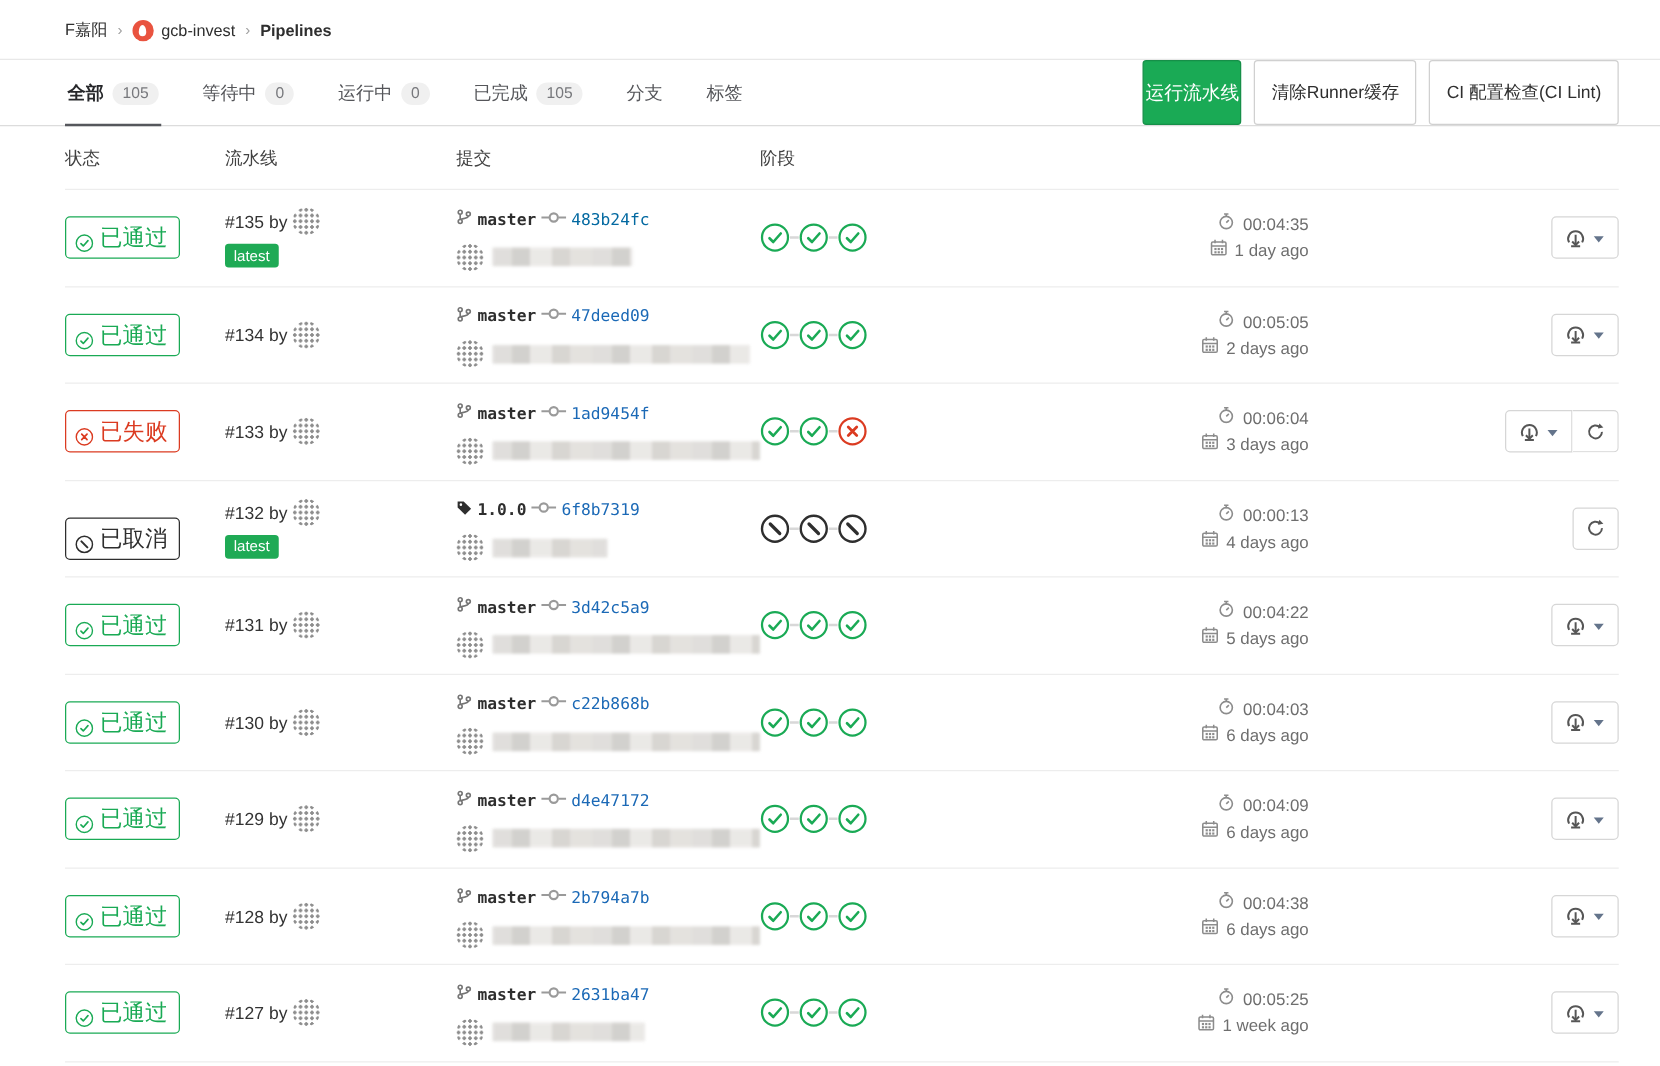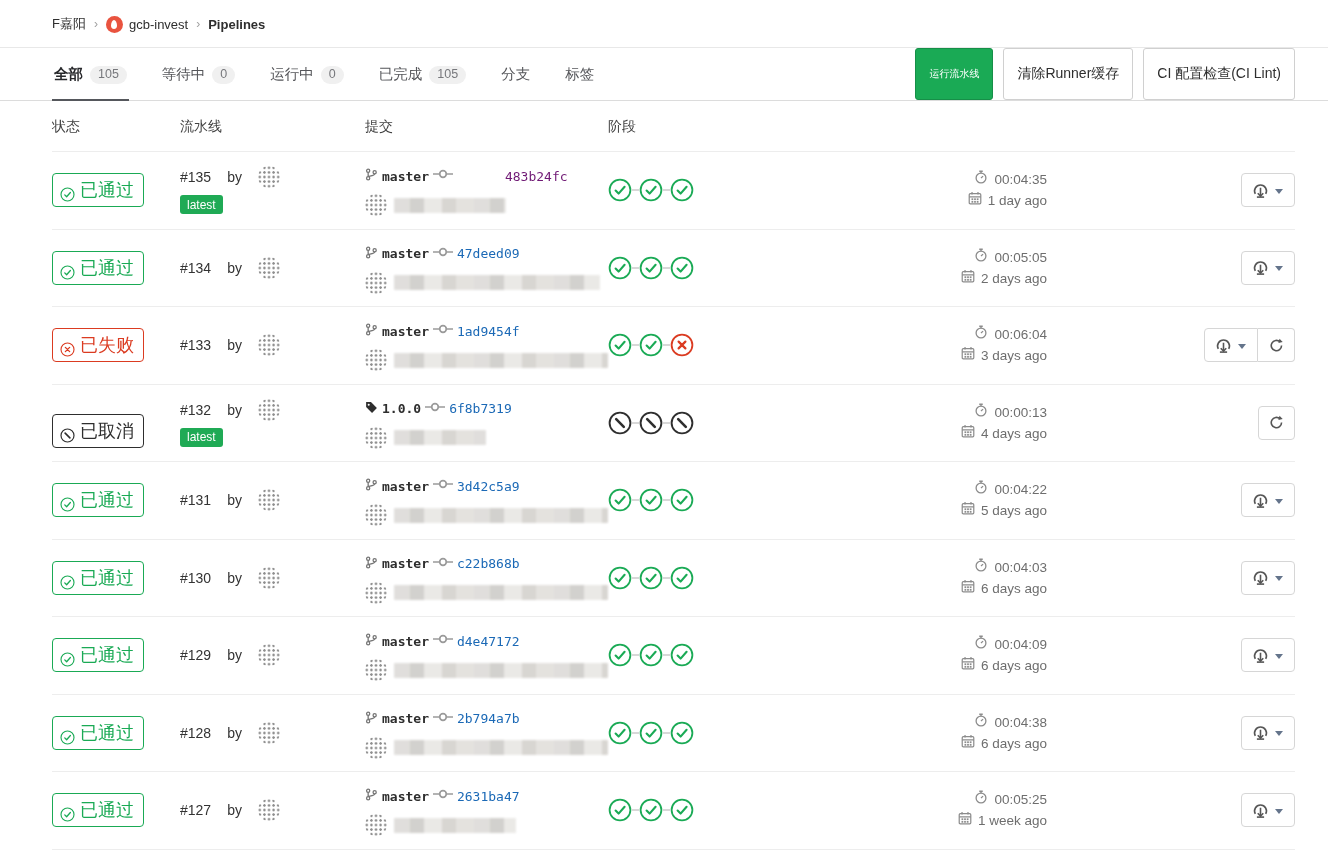--- a/index.html
+++ b/index.html
@@ -24,21 +24,21 @@
     border-bottom: 1px solid #dcdcdc; height: 53px; }
   .tabs { display: flex; align-items: stretch; height: 100%; }
   .tab { display: flex; align-items: center; gap: 7px; margin-right: 31px;
     font-size: 14.5px; color: #55565a; cursor: pointer;
     border-bottom: 2px solid transparent; margin-bottom: -1px; padding: 2px 2px 0; }
   .tab.active { color: #27282b; font-weight: 700; border-bottom-color: #55575c; }
   .count-pill { background: #f0f0f0; color: #77787c; font-size: 12.5px; font-weight: 400;
     border-radius: 10px; padding: 1.5px 8px; line-height: 15px; }
   .bar-actions { margin-left: auto; display: flex; gap: 10px; }
   .btn-primary { background: #1aaa55; border: 1px solid #168f48; color: #fff;
-    font-size: 10px; border-radius: 3px; padding: 8px 13px; cursor: pointer; }
+    font-size: 15px; border-radius: 3px; padding: 8px 1px; cursor: pointer; }
   .btn-secondary { background: #fff; border: 1px solid #d0d0d0; color: #2e2e2e;
     font-size: 14px; border-radius: 3px; padding: 8px 13px; cursor: pointer; }
 
   
   .table { padding: 0 33px 0 52px; }
   .thead { display: flex; align-items: center; padding: 17px 0 15px;
     border-bottom: 1px solid #ededed; font-size: 14px; color: #414141; }
   .col-status   { width: 128px; flex: none; }
   .col-pipeline { width: 185px; flex: none; }
   .col-commit   { width: 243px; flex: none; }
@@ -49,21 +49,21 @@
   .row { display: flex; align-items: center; min-height: 77.5px;
     border-bottom: 1px solid #ededed; }
 
   .badge { display: inline-flex; align-items: flex-end; gap: 5px; background: #fff;
     border: 1px solid; border-radius: 4px; padding: 4px 9px 4px 7px;
     font-size: 18px; cursor: pointer; white-space: nowrap; }
   .badge.passed   { color: #1aaa55; border-color: #1aaa55; }
   .badge.failed   { color: #db3b21; border-color: #db3b21; }
   .badge.canceled { color: #2e2e2e; border-color: #2e2e2e; border-width: 1.5px; margin-top: 16px; }
 
-  .pline { display: flex; align-items: center; gap: 16px; font-size: 14px; color: #333; }
+  .pline { display: flex; align-items: center; gap: 4px; font-size: 14px; color: #333; }
   .latest-badge { display: inline-block; margin-top: 7px; background: #1faa55;
     color: #fff; font-size: 12px; border-radius: 3px; padding: 2.5px 7px; }
   .avatar { width: 22px; height: 22px; border-radius: 50%; flex: none;
     background-image: radial-gradient(#8d8d8d 1.2px, transparent 1.35px);
     background-size: 4.6px 4.6px; background-position: 50% 50%; }
 
   .cline1 { display: flex; align-items: center; gap: 4px; }
   .ref { font-weight: 700; font-size: 13px; color: #2e2e2e; }
   .hash { font-size: 13px; text-decoration: none; cursor: pointer; }
   .cline2 { display: flex; align-items: center; gap: 7px; margin-top: 6px; }
@@ -166,21 +166,21 @@
     <path d="M3.4 4.7v4.6M10.4 6.3c0 2.6-7 2.2-7 3"></path>
                 </g>
               </svg></span>
             <span class="ref mono">master</span>
             <span><svg width="20" height="20" viewBox="0 0 20 20" xmlns="http://www.w3.org/2000/svg">
                 <g stroke="#9a9a9a" stroke-width="1.7" fill="none">
     <circle cx="10" cy="10" r="3.3"></circle>
                   <path d="M0 10h6.2M13.8 10H20"></path>
                 </g>
               </svg></span>
-            <a class="hash mono" style="color: #701a75; margin-left: 48px;">483b24fc</a>
+            <a class="hash mono" style="color: #0369a1;">483b24fc</a>
           </div>
           <div class="cline2">
             <span class="avatar"></span>
             <span class="redacted" style="width: 112px;"></span>
           </div>
         </div>
         <div class="col-stages">
           <div class="stages">
             <span class="stage-link">
               <svg width="24" height="24" viewBox="0 0 24 24" xmlns="http://www.w3.org/2000/svg">

